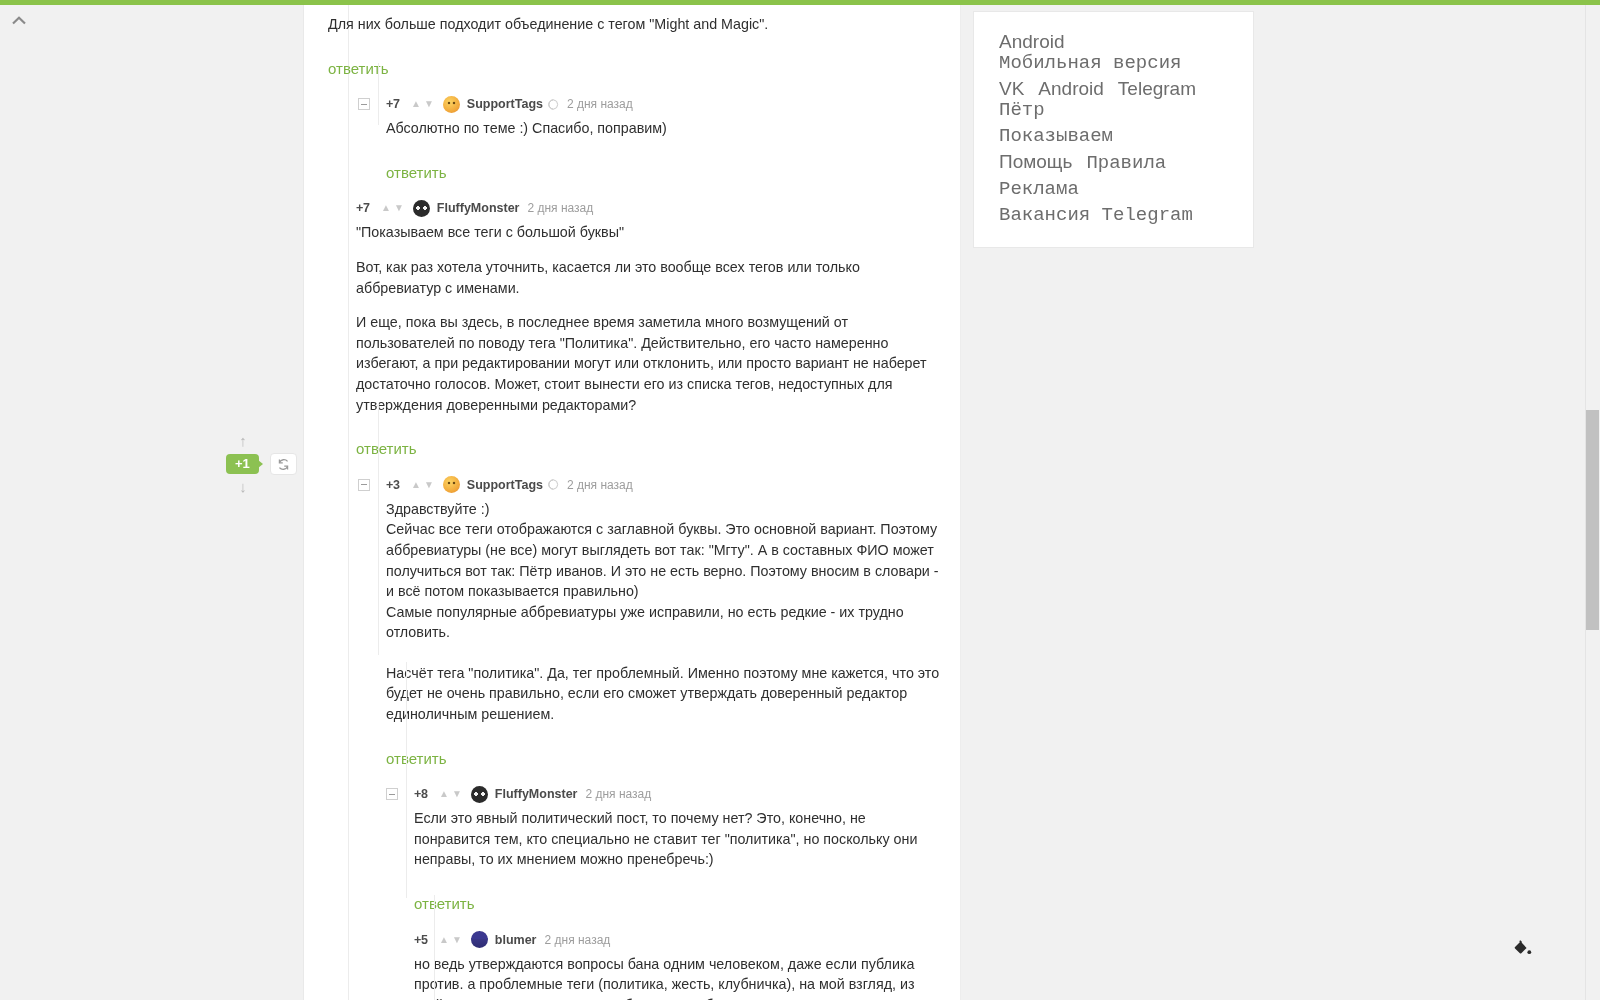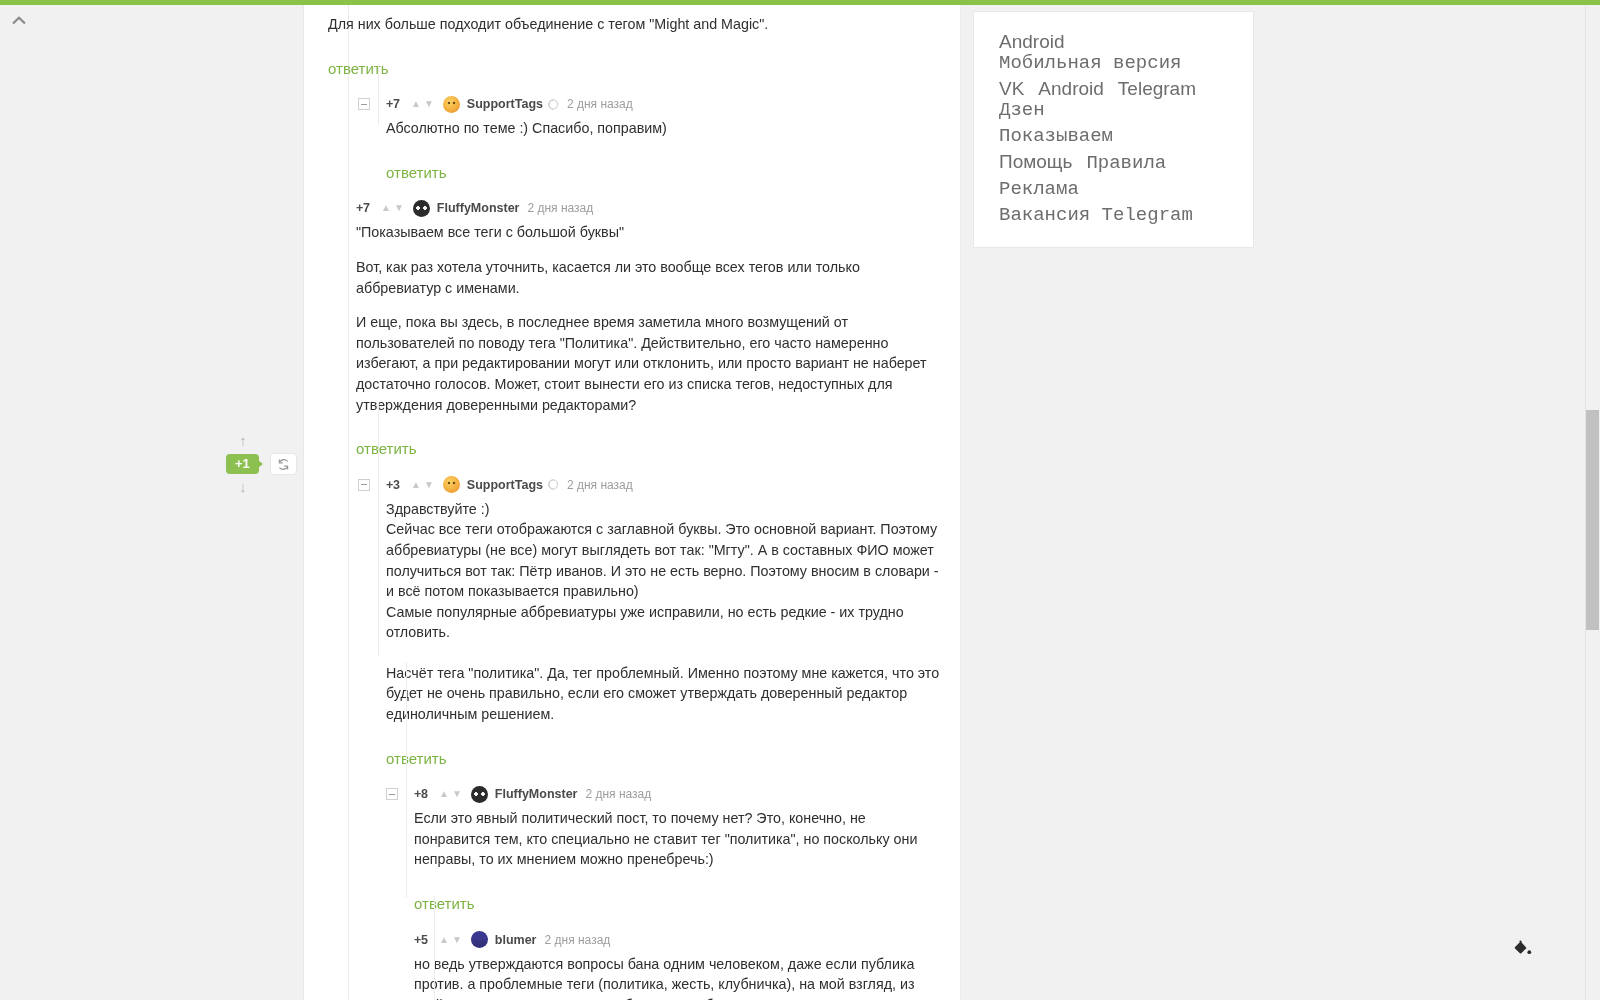--- a/index.html
+++ b/index.html
@@ -280,21 +280,21 @@
     </div>
 <div class="rail-line" style="left: 74px; top: 58px; bottom: auto; height: 62px;"></div>
     <div class="rail-line" style="left: 74px; top: 398px; bottom: auto; height: 252px;"></div>
     <div class="rail-line" style="left: 102px; top: 657px; bottom: auto; height: 236px;"></div>
     <div class="rail-line" style="left: 130px; top: 890px; bottom: auto; height: 110px;"></div>
   </div>
 
 <div class="sidebar">
   <div id="sidebar-rows">
       <div class="row"><a href="#">Android</a><a href="#">Мобильная версия</a></div>
-      <div class="row"><a href="#">VK</a><a href="#">Android</a><a href="#">Telegram</a><a href="#">Дзен</a></div>
+      <div class="row"><a href="#">VK</a><a href="#">Android</a><a href="#">Telegram</a><a href="#">Пётр</a></div>
       <div class="row"><a href="#">Показываем</a></div>
       <div class="row"><a href="#">Помощь</a><a href="#">Правила</a></div>
       <div class="row"><a href="#">Реклама</a></div>
       <div class="row"><a href="#">Вакансия Telegram</a></div>
     </div>
 </div>
 
 <div class="scroll-track">
   <div class="scroll-thumb"></div>
 </div>

